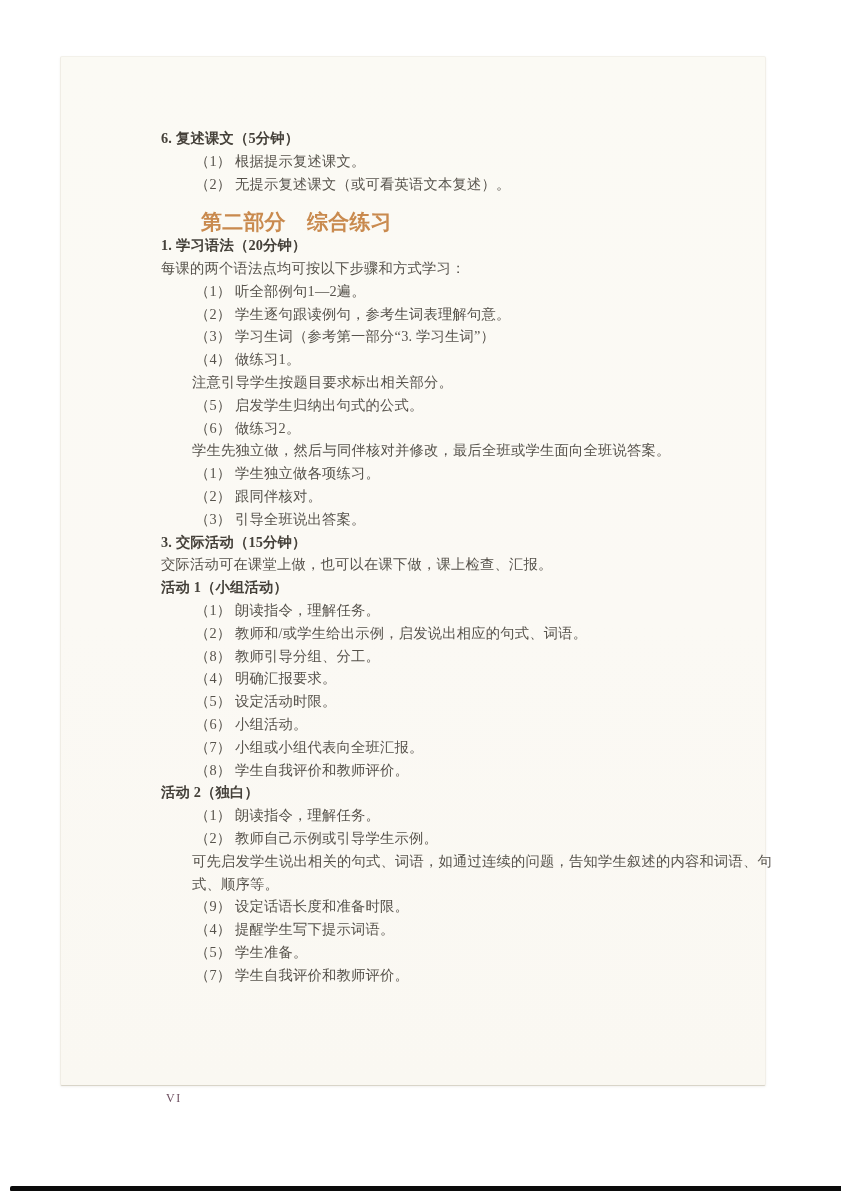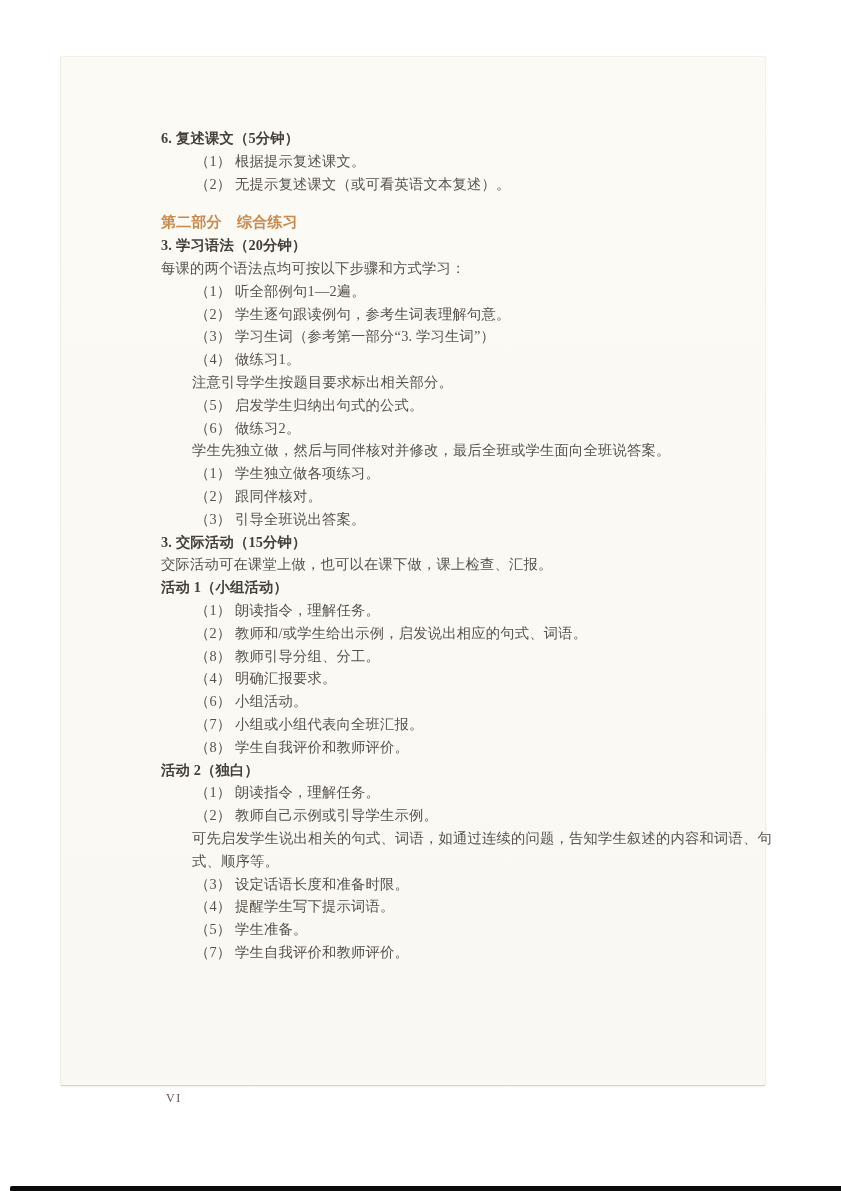--- a/index.html
+++ b/index.html
@@ -50,22 +50,23 @@
     font-weight: bold;
     color: #45413a;
   }
   .line.activity-title {
     font-weight: bold;
     color: #45413a;
   }
   .line.part-heading {
     margin-top: 16px;
     font-weight: bold;
-    font-size: 15px;
+    font-size: 21px;
     color: #c98a4e;
+    margin-left: 40px;
   }
   .line.list-item { padding-left: 7px; margin-left: 27px; }
   .line.note-line { padding-left: 31px; }
   .page-number {
     position: absolute;
     left: 105px;
     top: 1031px;
     font-size: 12px;
     line-height: 20px;
     color: #6e5061;
@@ -84,49 +85,50 @@
 </head>
 <body>
 
 <div class="stage">
   <div class="paper">
     <div class="content">
         <div class="line section-title">6. 复述课文（5分钟）</div>
         <div class="line list-item">（1） 根据提示复述课文。</div>
         <div class="line list-item">（2） 无提示复述课文（或可看英语文本复述）。</div>
         <div class="line part-heading">第二部分　综合练习</div>
-        <div class="line section-title">3. 学习语法（20分钟）</div>
+        <div class="line section-title">1. 学习语法（20分钟）</div>
         <div class="line paragraph-line">每课的两个语法点均可按以下步骤和方式学习：</div>
         <div class="line list-item">（1） 听全部例句1—2遍。</div>
         <div class="line list-item">（2） 学生逐句跟读例句，参考生词表理解句意。</div>
         <div class="line list-item">（3） 学习生词（参考第一部分“3. 学习生词”）</div>
         <div class="line list-item">（4） 做练习1。</div>
         <div class="line note-line">注意引导学生按题目要求标出相关部分。</div>
         <div class="line list-item">（5） 启发学生归纳出句式的公式。</div>
         <div class="line list-item">（6） 做练习2。</div>
         <div class="line note-line">学生先独立做，然后与同伴核对并修改，最后全班或学生面向全班说答案。</div>
         <div class="line list-item">（1） 学生独立做各项练习。</div>
         <div class="line list-item">（2） 跟同伴核对。</div>
         <div class="line list-item">（3） 引导全班说出答案。</div>
         <div class="line section-title">3. 交际活动（15分钟）</div>
         <div class="line paragraph-line">交际活动可在课堂上做，也可以在课下做，课上检查、汇报。</div>
         <div class="line activity-title">活动 1（小组活动）</div>
         <div class="line list-item">（1） 朗读指令，理解任务。</div>
         <div class="line list-item">（2） 教师和/或学生给出示例，启发说出相应的句式、词语。</div>
         <div class="line list-item">（8） 教师引导分组、分工。</div>
         <div class="line list-item">（4） 明确汇报要求。</div>
+        <div class="line list-item">（5） 设定活动时限。</div>
         <div class="line list-item">（6） 小组活动。</div>
         <div class="line list-item">（7） 小组或小组代表向全班汇报。</div>
         <div class="line list-item">（8） 学生自我评价和教师评价。</div>
         <div class="line activity-title">活动 2（独白）</div>
         <div class="line list-item">（1） 朗读指令，理解任务。</div>
         <div class="line list-item">（2） 教师自己示例或引导学生示例。</div>
         <div class="line note-line">可先启发学生说出相关的句式、词语，如通过连续的问题，告知学生叙述的内容和词语、句</div>
         <div class="line note-line">式、顺序等。</div>
-        <div class="line list-item">（3） 设定话语长度和准备时限。</div>
+        <div class="line list-item">（9） 设定话语长度和准备时限。</div>
         <div class="line list-item">（4） 提醒学生写下提示词语。</div>
         <div class="line list-item">（5） 学生准备。</div>
         <div class="line list-item">（7） 学生自我评价和教师评价。</div>
       </div>
     <div class="page-number">VI</div>
   </div>
   <div class="scan-bar"></div>
 </div>
 
 </body></html>

